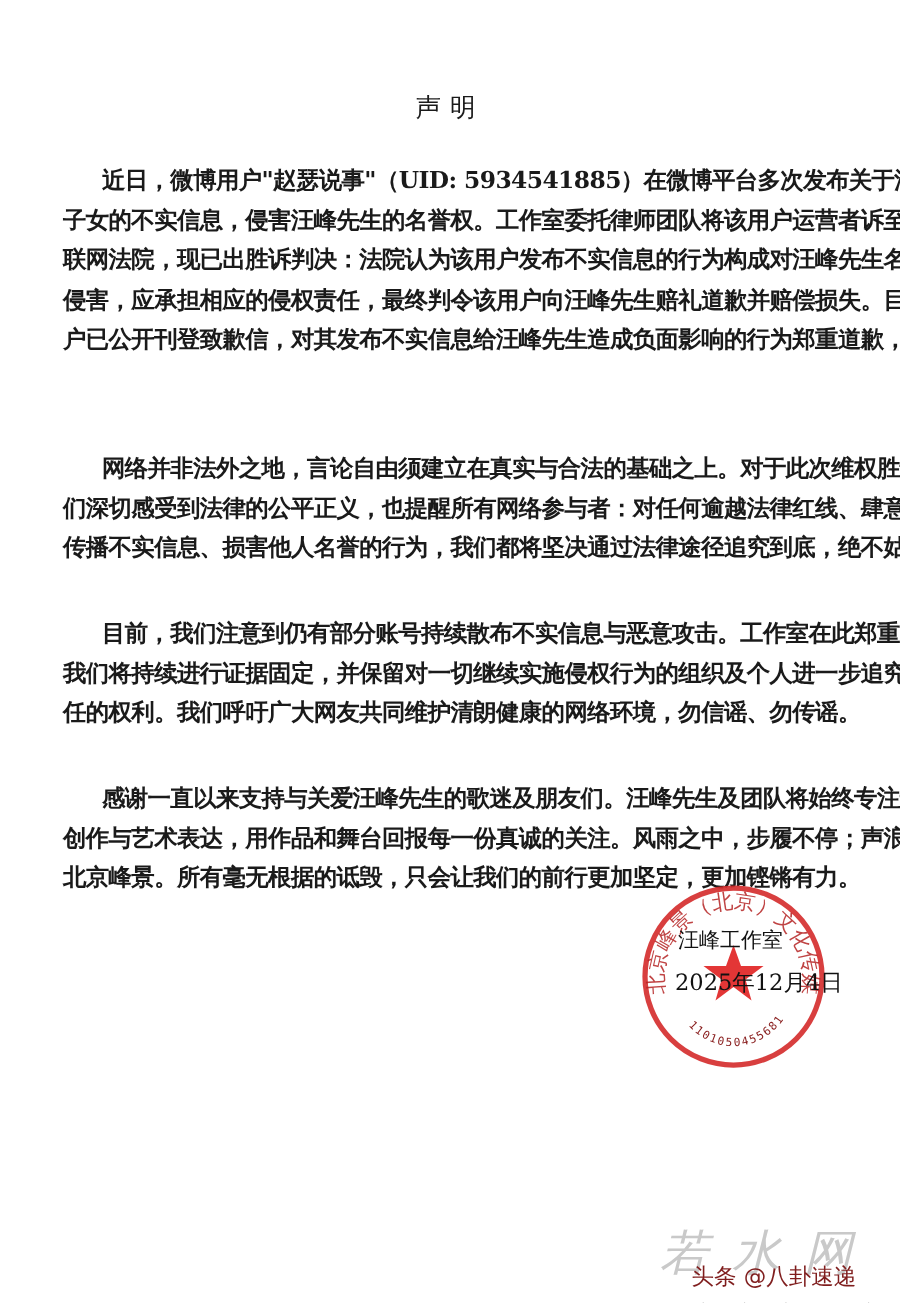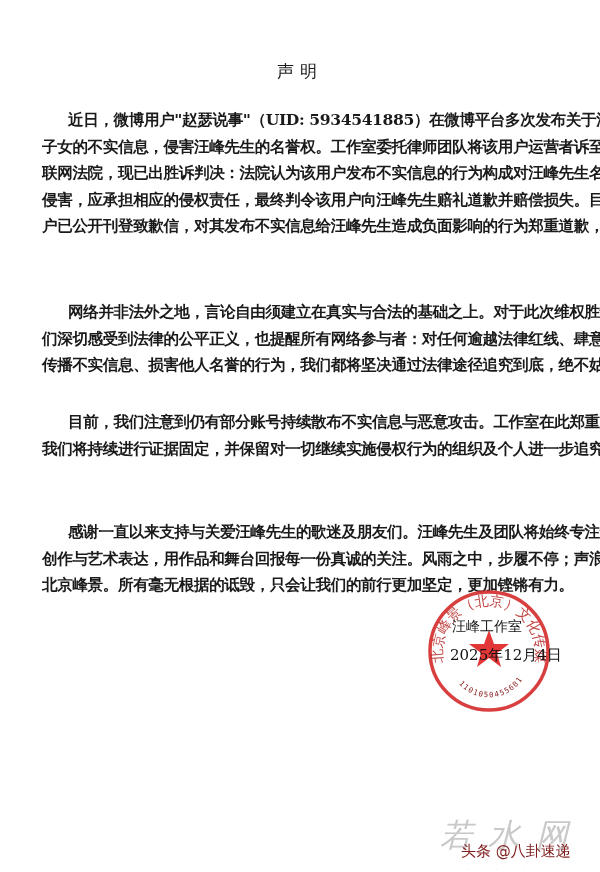--- a/index.html
+++ b/index.html
@@ -61,20 +61,21 @@
 
   <div class="para" id="p2">
     <div class="line indent">网络并非法外之地，言论自由须建立在真实与合法的基础之上。对于此次维权胜诉，我</div>
     <div class="line">们深切感受到法律的公平正义，也提醒所有网络参与者：对任何逾越法律红线、肆意捏造并</div>
     <div class="line">传播不实信息、损害他人名誉的行为，我们都将坚决通过法律途径追究到底，绝不姑息。</div>
   </div>
 
   <div class="para" id="p3">
     <div class="line indent">目前，我们注意到仍有部分账号持续散布不实信息与恶意攻击。工作室在此郑重声明，</div>
     <div class="line">我们将持续进行证据固定，并保留对一切继续实施侵权行为的组织及个人进一步追究法律责</div>
+    <div class="line">任的权利。我们呼吁广大网友共同维护清朗健康的网络环境，勿信谣、勿传谣。</div>
   </div>
 
   <div class="para" id="p4">
     <div class="line indent">感谢一直以来支持与关爱汪峰先生的歌迷及朋友们。汪峰先生及团队将始终专注于音乐</div>
     <div class="line">创作与艺术表达，用作品和舞台回报每一份真诚的关注。风雨之中，步履不停；声浪之下，</div>
     <div class="line">北京峰景。所有毫无根据的诋毁，只会让我们的前行更加坚定，更加铿锵有力。</div>
   </div>
 
   <div class="stamp">
     <svg viewBox="0 0 126 126" xmlns="http://www.w3.org/2000/svg">

